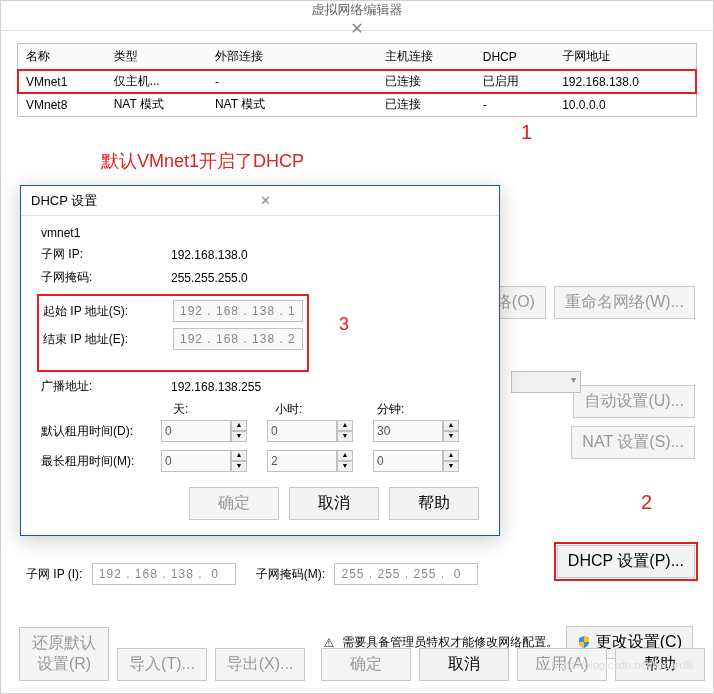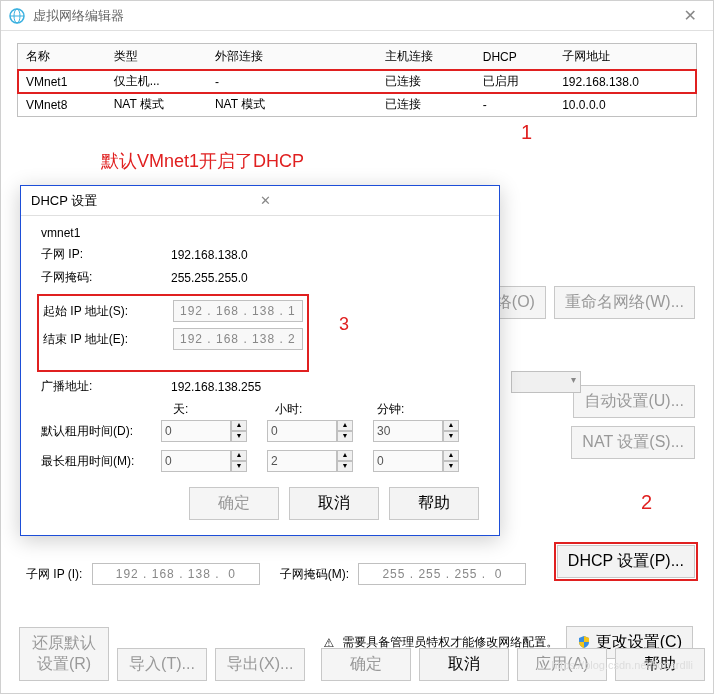--- a/index.html
+++ b/index.html
@@ -1,19 +1,19 @@
 <!DOCTYPE html>
 <html><head>
   <meta charset="utf-8">
   <style>
     * { box-sizing: border-box; margin: 0; padding: 0; }
     body { font-family: "Microsoft YaHei", Arial, sans-serif; font-size: 12px; background: #fff; width: 714px; height: 694px; position: relative; overflow: hidden; }
     
     .main-window { position: absolute; top: 0; left: 0; width: 714px; height: 694px; border: 1px solid #d0d0d0; background: #fff; }
-    .title-bar { height: 30px; display: flex; align-items: center; padding: 0 8px; border-bottom: 1px solid #e0e0e0; }
+    .title-bar { height: 30px; display: flex; align-items: center; padding: 0 8px; border-bottom: 1px solid #e0e0e0; flex-direction: column; }
     .title-icon { width: 16px; height: 16px; margin-right: 8px; }
     .title-text { flex: 1; color: #666; font-size: 13px; }
     .close-x { color: #888; font-size: 16px; padding: 0 8px; cursor: pointer; }
     
     .table-zone { margin: 12px 16px 0 16px; border: 1px solid #c0c0c0; }
     .table { width: 100%; border-collapse: collapse; }
     .table th { text-align: left; font-weight: normal; padding: 4px 8px; border-bottom: 1px solid #d0d0d0; background: #fafafa; font-size: 12px; }
     .table td { padding: 3px 8px; font-size: 12px; }
     .row-hl { outline: 2px solid #e02020; outline-offset: -1px; }
     
@@ -27,21 +27,21 @@
     .btn-hl { outline: 2px solid #e02020; outline-offset: 1px; }
     
     .dhcp-dialog { position: absolute; top: 185px; left: 20px; width: 480px; background: #fff; border: 1px solid #1d4ed8; box-shadow: 0 4px 20px rgba(0,0,0,0.2); z-index: 10; }
     .dhcp-title { height: 30px; display: flex; align-items: center; padding: 0 10px; border-bottom: 1px solid #e0e0e0; }
     .dhcp-title span { flex: 1; font-size: 13px; }
     .dhcp-body { padding: 10px 20px 15px 20px; }
     .field-row { display: flex; align-items: center; margin-bottom: 6px; font-size: 12px; }
     .field-label { width: 130px; }
     .field-val { }
     .ip-input { border: 1px solid #c0c0c0; padding: 3px 6px; width: 130px; font-size: 12px; color: #888; background: #f8f8f8; text-align: left; letter-spacing: 1px; }
-    .ip-input-white { border: 1px solid #c0c0c0; padding: 3px 6px; width: 168px; font-size: 12px; color: #888; background: #fff; text-align: center; letter-spacing: 1px; }
+    .ip-input-white { border: 1px solid #c0c0c0; padding: 3px 6px; width: 144px; font-size: 12px; color: #888; background: #fff; text-align: left; letter-spacing: 1px; }
     .range-box { border: 2px solid #e02020; padding: 4px; margin: 2px 0 6px -4px; display: inline-block; }
     
     .time-row { display: flex; align-items: center; margin-bottom: 8px; }
     .time-label { width: 132px; font-size: 12px; }
     .time-header { display: flex; margin-left: 132px; margin-bottom: 2px; }
     .time-header div { width: 90px; font-size: 12px; margin-right: 20px; }
     .spinner { display: flex; align-items: center; margin-right: 20px; }
     .spinner input { width: 70px; border: 1px solid #c0c0c0; padding: 3px; font-size: 12px; }
     .spinner-arrows { display: flex; flex-direction: column; }
     .spinner-arrows div { width: 16px; height: 11px; border: 1px solid #c0c0c0; background: #f0f0f0; font-size: 7px; text-align: center; line-height: 8px; cursor: pointer; }

